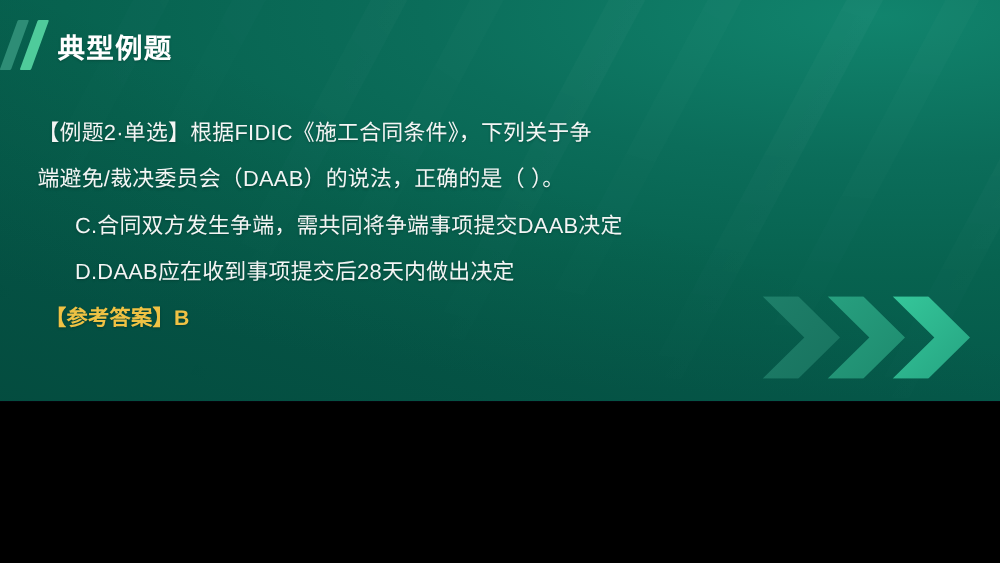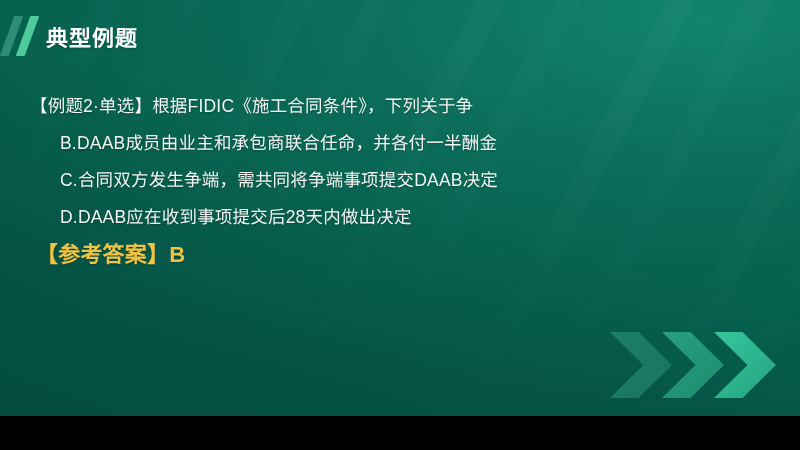--- a/index.html
+++ b/index.html
@@ -4,21 +4,21 @@
 <title>典型例题</title>
 <style>
   html, body {
     margin: 0;
     padding: 0;
     background: #000;
   }
   .slide {
     position: relative;
     width: 800px;
-    height: 416px;
+    height: 321px;
     overflow: hidden;
     background: #4c1d95;
     font-family: "Liberation Sans", "DejaVu Sans", sans-serif;
     -webkit-font-smoothing: antialiased;
   }
 
   
   .bg-base {
     position: absolute;
     inset: 0;
@@ -101,21 +101,21 @@
     font-size: 17.5px;
     line-height: 37px;
     letter-spacing: 0.2px;
     white-space: nowrap;
     text-shadow: 0 1px 2px rgba(0,0,0,0.25);
   }
   .line.indent  { padding-left: 30px; }
   .line.answer {
     color: #EFC244;
     font-weight: bold;
-    font-size: 22px;
+    font-size: 17px;
     padding-left: 6px;
   }
 
   
   .chevrons {
     position: absolute;
     right: 14px;
     bottom: 14px;
     width: 176px;
     height: 74px;
@@ -144,23 +144,23 @@
     <div class="slash-group">
       <span class="slash s1"></span>
       <span class="slash s2"></span>
     </div>
     <div class="header-title">典型例题</div>
   </div>
 
   <div class="content">
 
     <div class="line">【例题2·单选】根据FIDIC《施工合同条件》，下列关于争</div>
+    <div class="line">端避免/裁决委员会（DAAB）的说法，正确的是（ ）。</div>
 
 
-    <div class="line indent">B.DAAB成员由业主和承包商联合任命，并各付一半酬金</div>
 
     <div class="line indent">C.合同双方发生争端，需共同将争端事项提交DAAB决定</div>
 
     <div class="line indent">D.DAAB应在收到事项提交后28天内做出决定</div>
 
     <div class="line answer">【参考答案】B</div>
 
   </div>
 
   <div class="chevrons">

